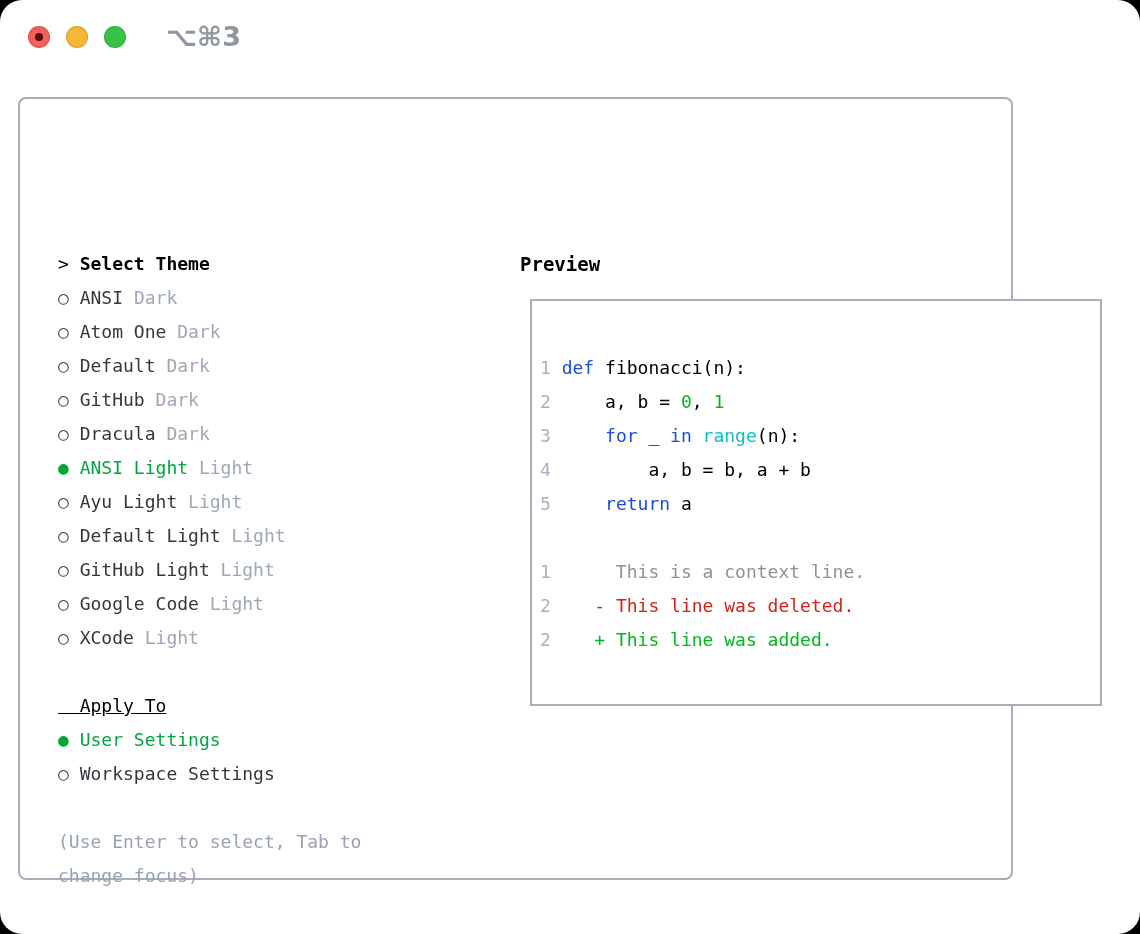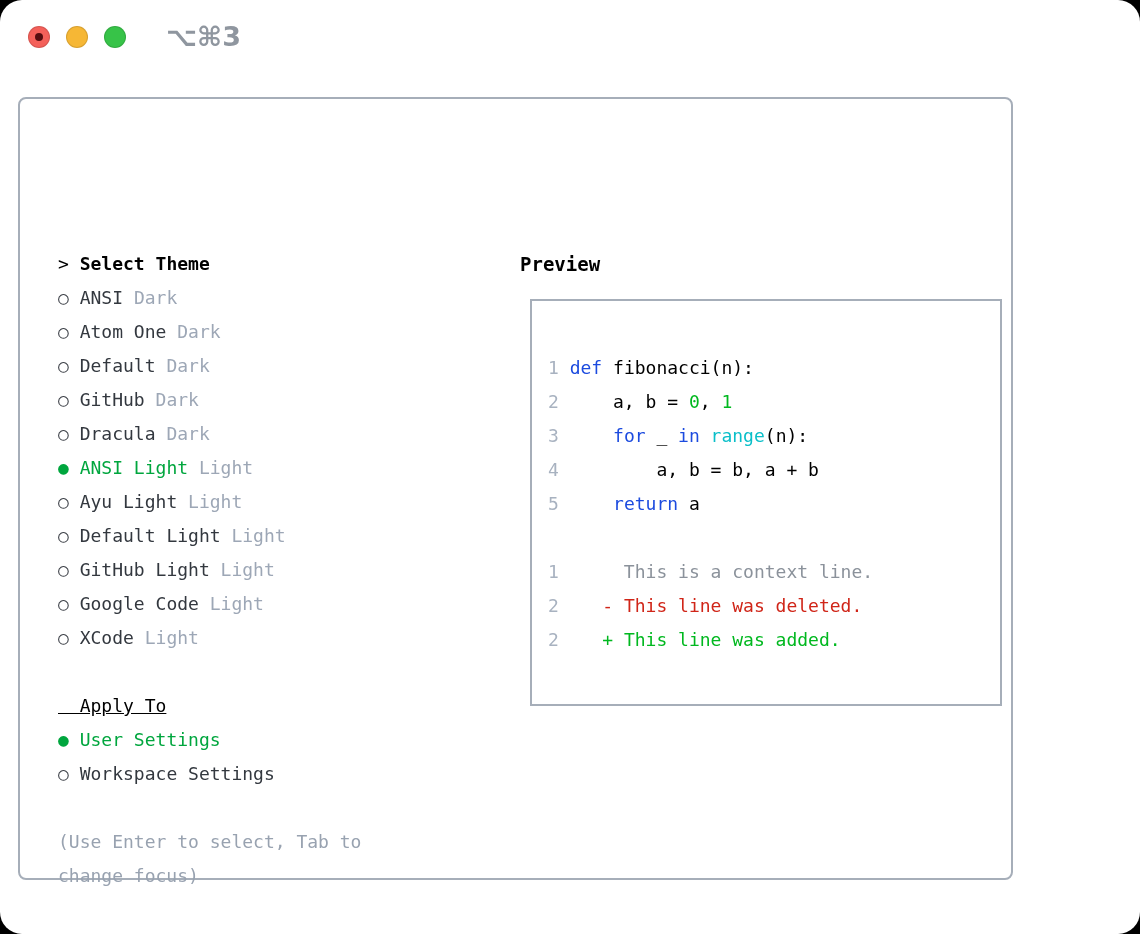--- a/index.html
+++ b/index.html
@@ -41,24 +41,24 @@
     border-radius:8px;
     background:#fff;
   }
   .menu{position:absolute;left:38px;top:148px;}
   .row{height:34px;line-height:34px;white-space:pre;font-size:18px;}
   .preview-label{
     position:absolute;left:500px;top:148px;height:34px;line-height:34px;
     font-size:19px;font-weight:bold;color:var(--black);white-space:pre;
   }
   .preview-box{
-    position:absolute;left:510px;top:200px;width:472px;height:407px;
+    position:absolute;left:510px;top:200px;width:572px;height:407px;
     box-sizing:border-box;
     border:2px solid var(--border);
-    padding:50px 0 0 16px;
+    padding:50px 0 0 8px;
     background:#fff;
   }
   
   .c-header{color:var(--black);font-weight:bold;}
   .c-marker{color:var(--black);}
   .c-name{color:var(--text-dark);}
   .c-ring{color:var(--ring-gray);}
   .c-sel{color:var(--green-selected);}
   .c-tag{color:var(--tag-gray);margin-top:12px;}
   .c-apply{color:var(--black);text-decoration:underline;}

